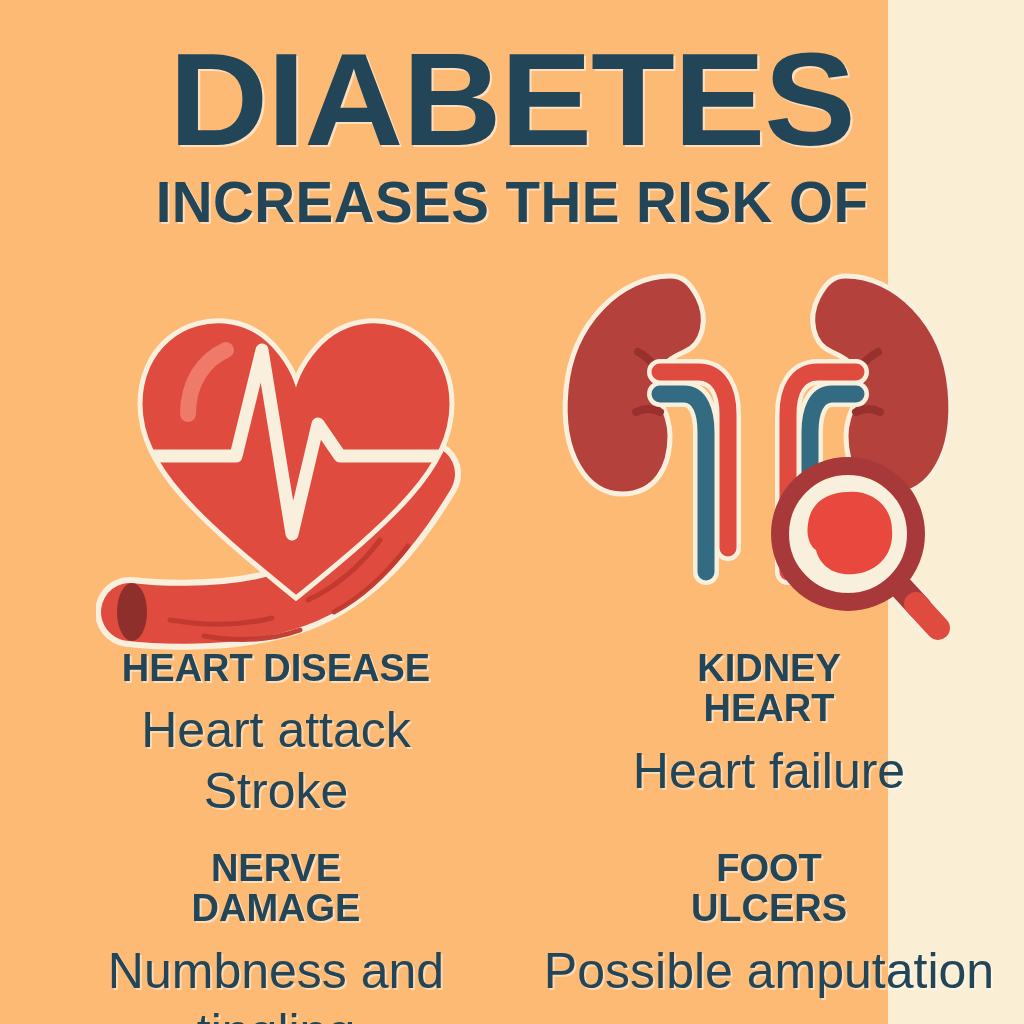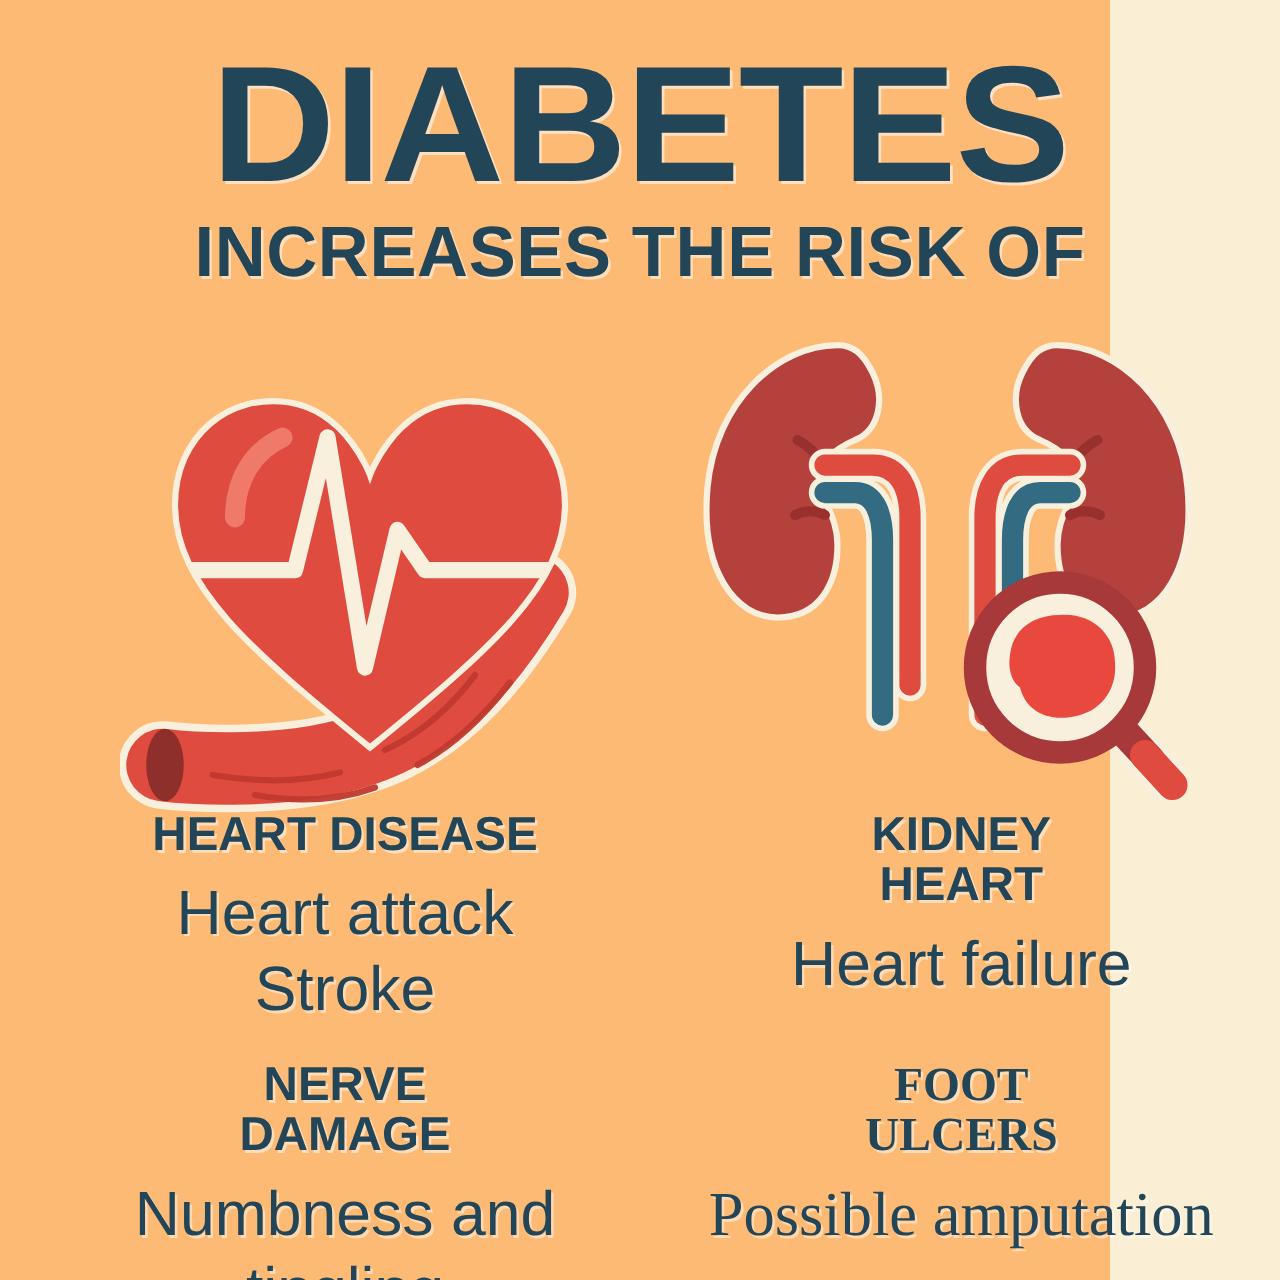--- a/index.html
+++ b/index.html
@@ -72,21 +72,21 @@
     left: 0;
     width: 1024px;
   }
   .card {
     position: absolute;
     text-align: center;
   }
   .card-heart  { left: 36px;  top: 0;   width: 480px; }
   .card-kidney { left: 540px; top: 0;   width: 458px; }
   .card-nerve  { left: 36px;  top: 200px; width: 480px; }
-  .card-foot   { left: 540px; top: 200px; width: 458px; font-family: Liberation Serif, serif; }
+  .card-foot   { left: 540px; top: 200px; width: 458px; }
 
   .card-title {
     font-size: 38px;
     line-height: 1.06;
     font-weight: 700;
     letter-spacing: 0px;
     color: #234558;
     text-shadow: 2px 2px 0 rgba(255,255,255,0.5);
     margin: 0;
     white-space: pre-line;

